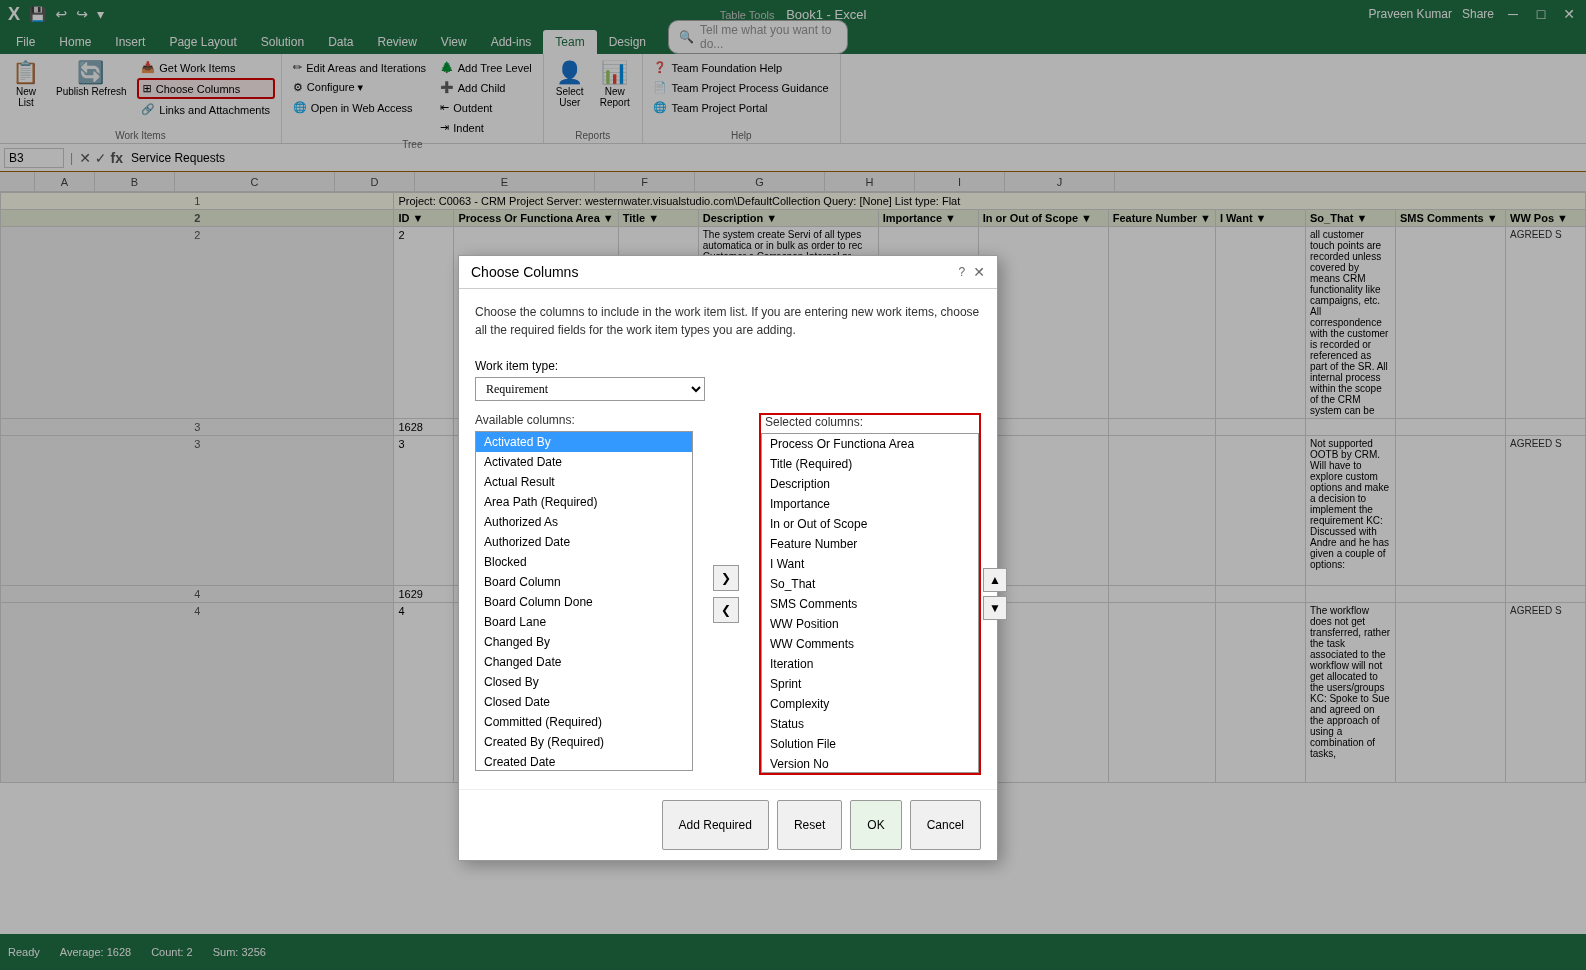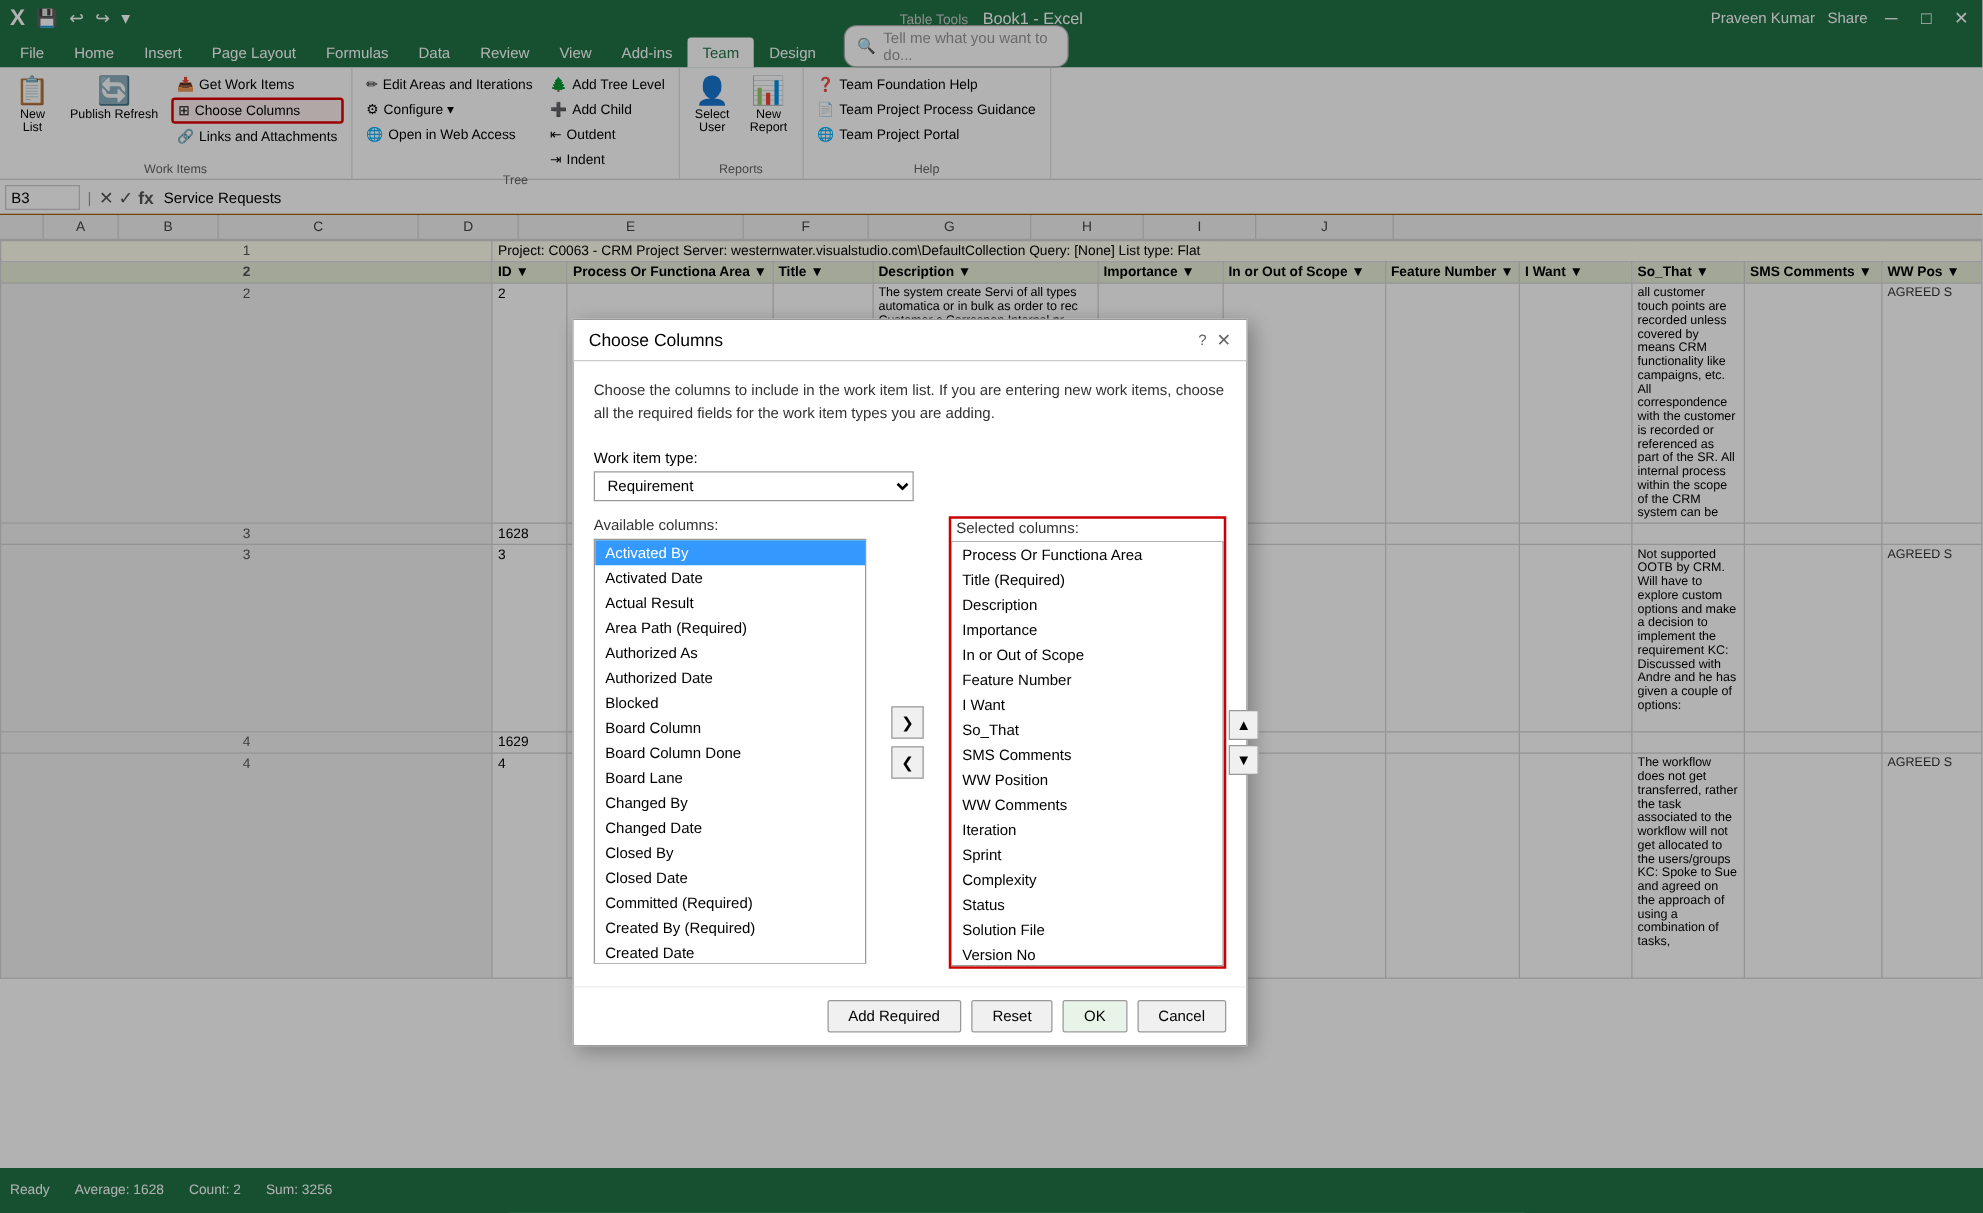--- a/index.html
+++ b/index.html
@@ -196,26 +196,27 @@
       display: flex;
       justify-content: space-between;
       align-items: center;
     }
     .modal-title { font-size: 14px; font-weight: 500; }
     .modal-controls { display: flex; gap: 8px; align-items: center; color: #666; }
     .modal-body { padding: 14px 16px; }
     .modal-desc { font-size: 12px; color: #333; margin-bottom: 20px; line-height: 1.5; }
     .modal-field-label { font-size: 12px; margin-bottom: 4px; }
     .modal-select {
-      width: 256px;
+      width: 230px;
       padding: 3px 6px;
       border: 1px solid #999;
       font-size: 12px;
       margin-bottom: 12px;
       background: #fff;
+      font-family: Liberation Serif, serif;
     }
     .columns-section { display: flex; gap: 12px; }
     .columns-panel { flex: 1; }
     .columns-panel-label { font-size: 12px; color: #333; margin-bottom: 4px; font-weight: 400; }
     .columns-list {
       border: 1px solid #999;
       height: 340px;
       overflow-y: auto;
       background: #fff;
       font-size: 12px;
@@ -261,21 +262,21 @@
       font-size: 12px;
     }
     .modal-footer {
       display: flex;
       justify-content: flex-end;
       gap: 8px;
       padding: 10px 16px;
       border-top: 1px solid #eee;
     }
     .modal-btn {
-      padding: 5px 16px;
+      padding: 17px 16px;
       font-size: 12px;
       border: 1px solid #999;
       background: #f0f0f0;
       cursor: pointer;
       border-radius: 2px;
     }
     .modal-btn.primary { background: #e8f4e8; }
 
     
     .status-bar {
@@ -336,21 +337,21 @@
     <span class="title-btn" style="color:#fff;">□</span>
     <span class="title-btn" style="color:#fff;">✕</span>
   </div>
 </div>
 
 <div class="ribbon-tabs">
   <div class="ribbon-tab">File</div>
   <div class="ribbon-tab">Home</div>
   <div class="ribbon-tab">Insert</div>
   <div class="ribbon-tab">Page Layout</div>
-  <div class="ribbon-tab">Formulas</div>
+  <div class="ribbon-tab">Solution</div>
   <div class="ribbon-tab">Data</div>
   <div class="ribbon-tab">Review</div>
   <div class="ribbon-tab">View</div>
   <div class="ribbon-tab">Add-ins</div>
   <div class="ribbon-tab active">Team</div>
   <div class="ribbon-tab">Design</div>
   <div class="tell-me">
     <span>🔍</span>
     <span style="color:#999;font-size:12px;">Tell me what you want to do...</span>
   </div>

